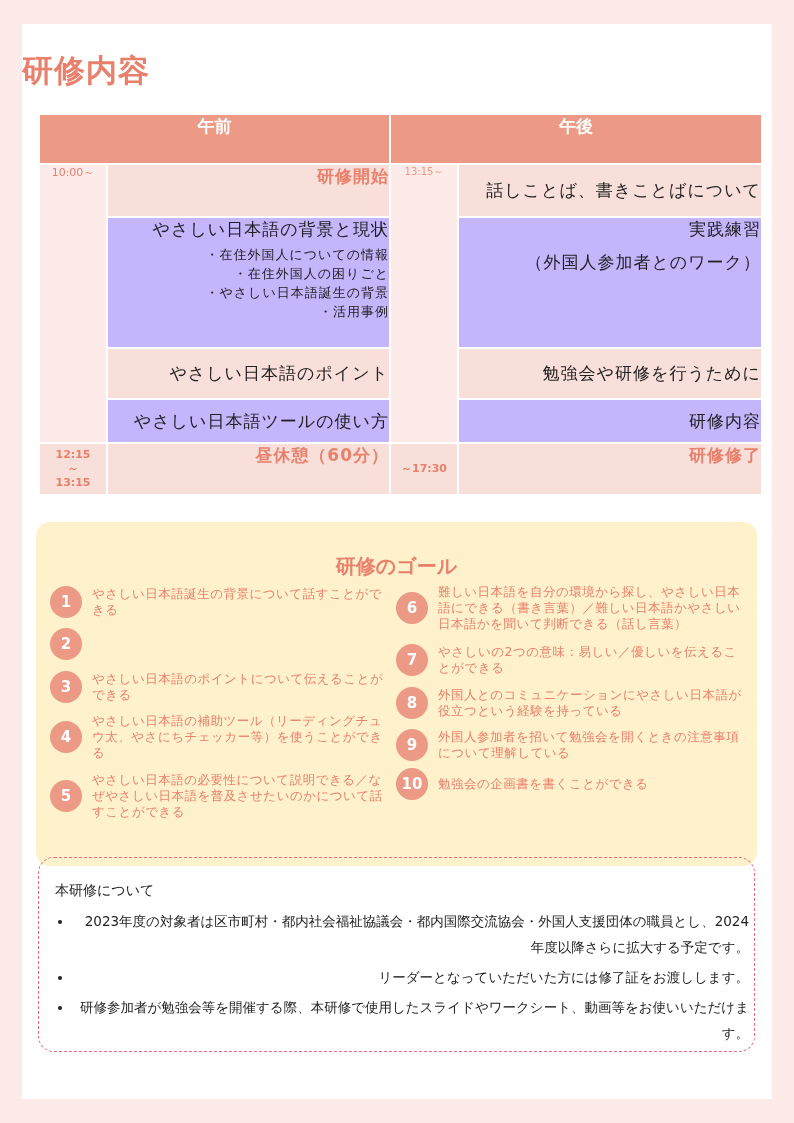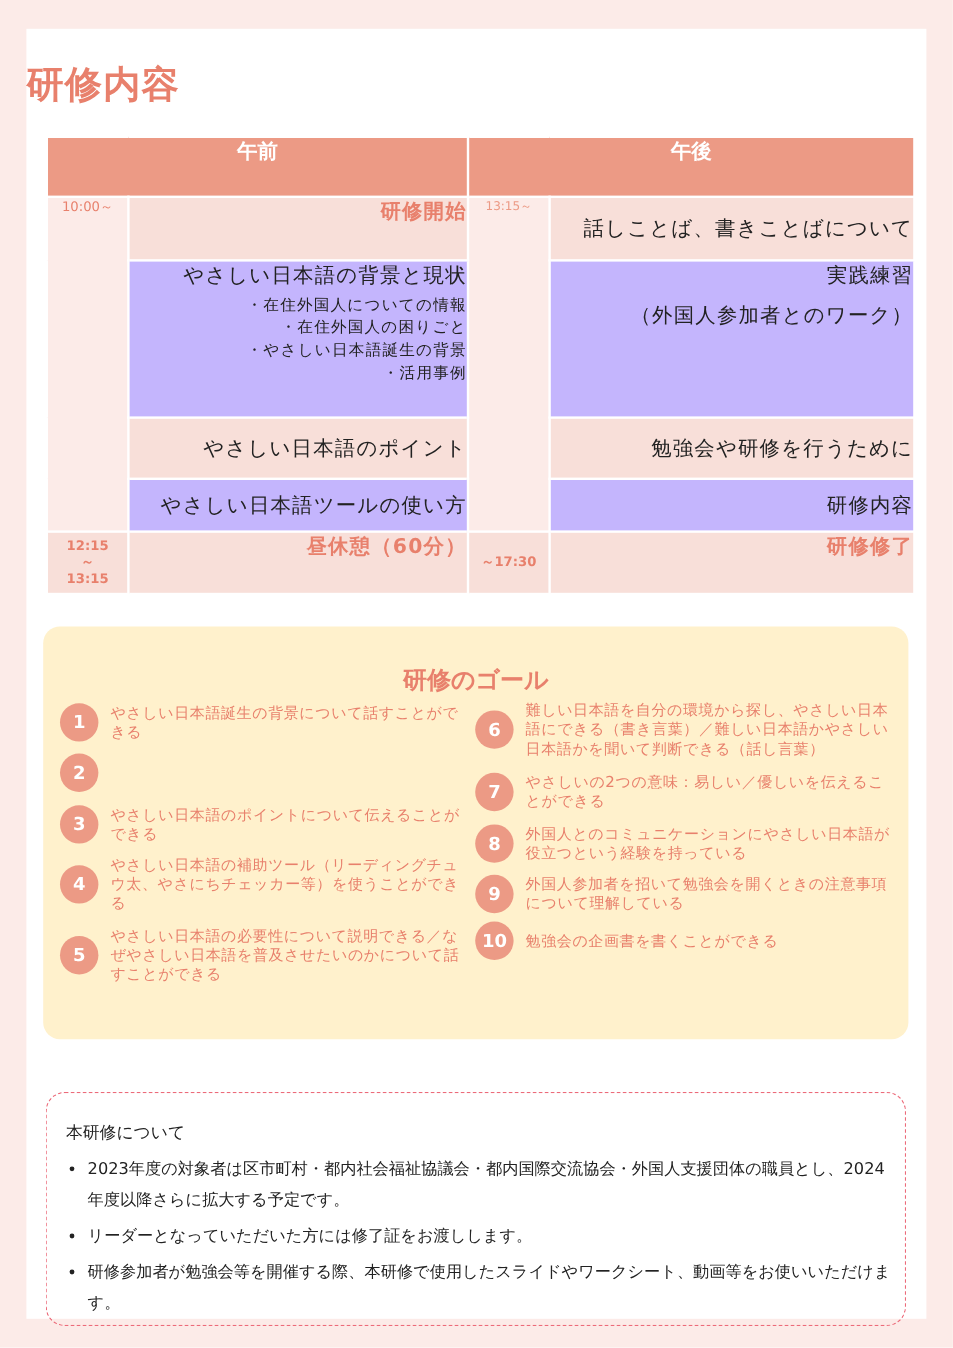--- a/index.html
+++ b/index.html
@@ -14,21 +14,21 @@
   td.c { font-size:17px; color:#222; padding:14px 10px 0 10px; letter-spacing:1px;text-align:right; }
   td.dark { background:#f8dfd9; }
   td.light { background:#c4b5fd; }
   td.center-pink { text-align:right; color:#e8806c; font-weight:bold; vertical-align:middle; padding:0; }
   .sub { font-size:13px; line-height:19px; padding-left:12px; margin-top:4px; }
   .goals { position:absolute; left:14px; top:498px; width:721px; height:344px; background:#fff1cc; border-radius:14px; }
   .goals-title { position:absolute; left:0; right:0; top:18px; text-align:center; font-size:20px; font-weight:bold; color:#e8806c;margin-top:13px; }
   .goal { position:absolute; display:flex; align-items:center; }
   .num { width:32px; height:32px; border-radius:50%; background:#ec9a85; color:#fff; font-weight:bold; font-size:15px; display:flex; align-items:center; justify-content:center; flex:none; margin-right:10px; }
   .gtext { color:#e8806c; font-size:12.5px; line-height:16px; letter-spacing:0.5px; }
-  .about { position:absolute; left:16px; top:886px; width:715px; height:193px; border:1.5px dashed #ec6b7a; border-radius:16px; }
+  .about { position:absolute; left:16px; top:833px; width:715px; height:193px; border:1.5px dashed #ec6b7a; border-radius:16px;text-align:right; }
   .about-title { position:absolute; left:16px; top:24px; font-size:14px; color:#222; }
   .about ul { position:absolute; left:16px; top:50px; margin:0; padding:0 0 0 18px; width:676px; font-size:13.5px; color:#222; line-height:26px; }
 </style>
 </head>
 <body>
 
 <div class="page">
   <div class="title">研修内容</div>
 
   <table class="sched">

